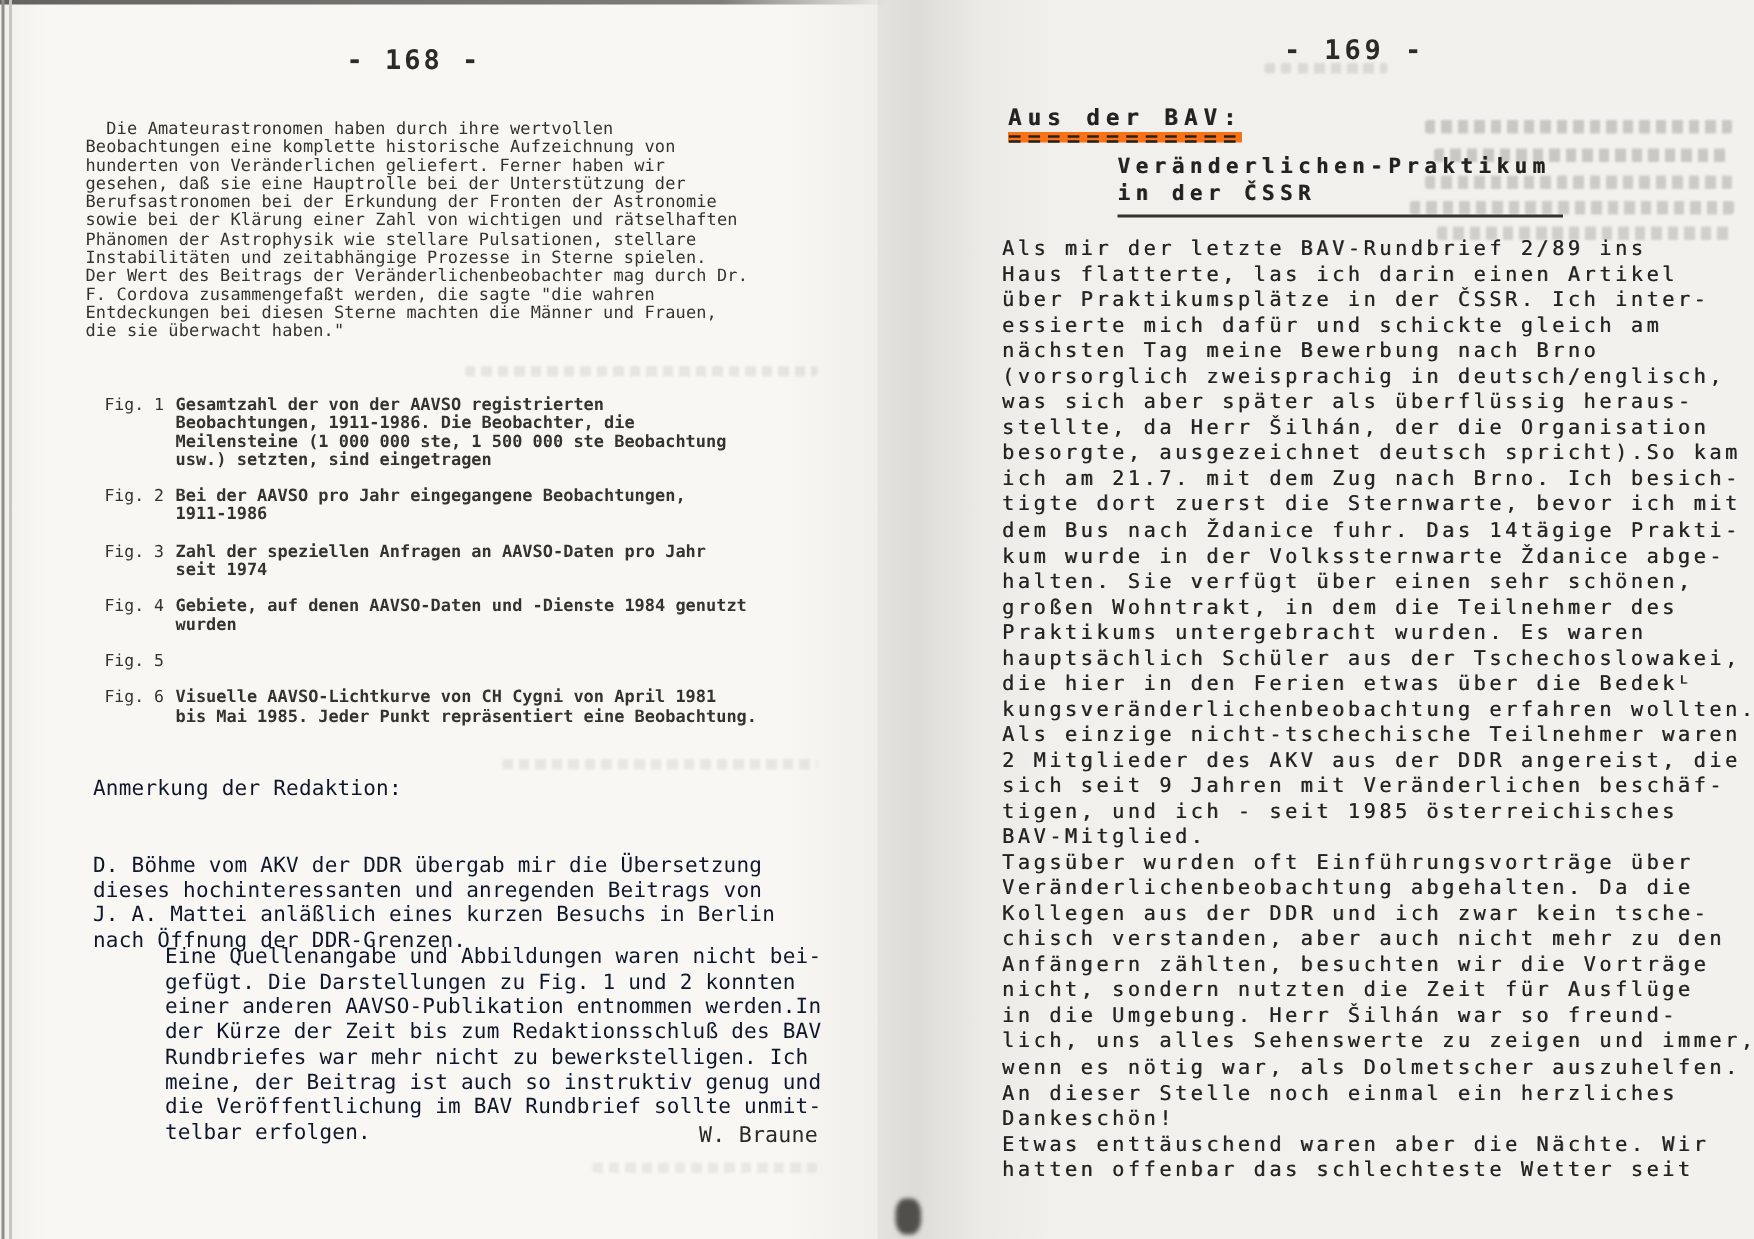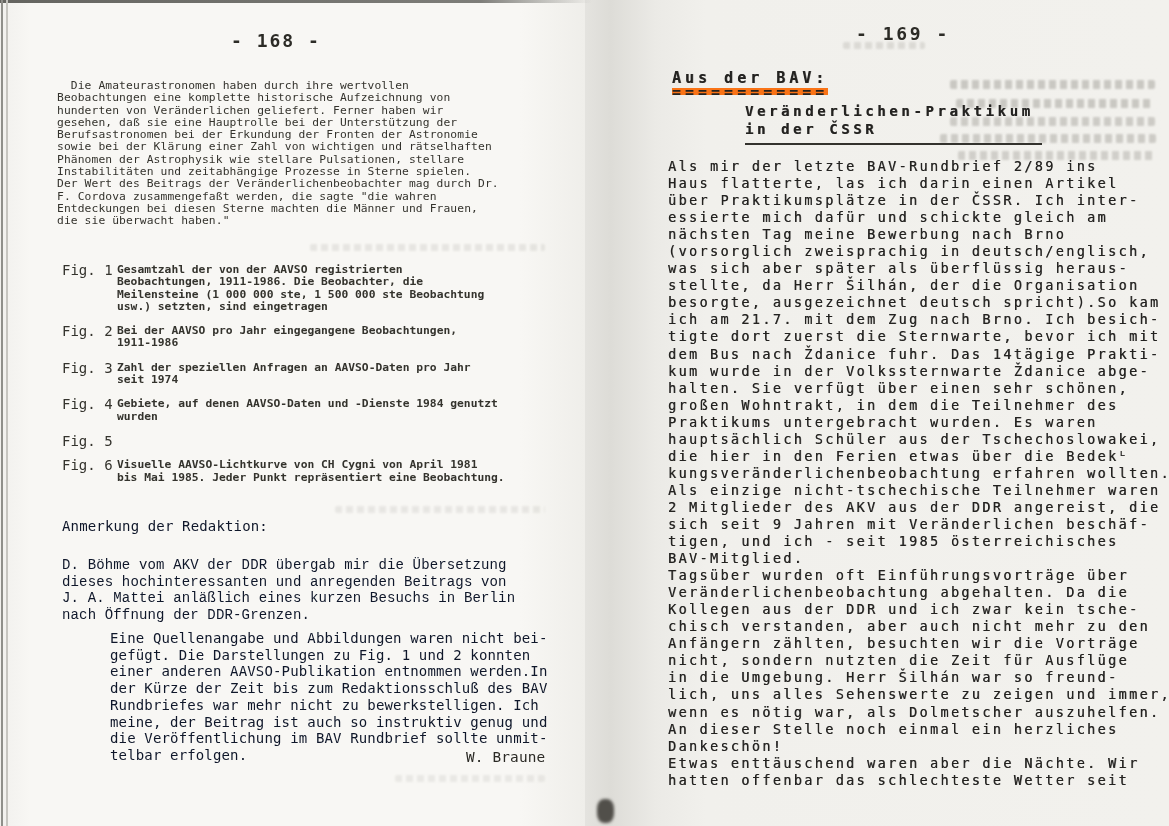--- a/index.html
+++ b/index.html
@@ -22,21 +22,21 @@
   .ghost{position:absolute;height:9px;border-radius:2px;filter:blur(.8px);
          background:repeating-linear-gradient(90deg,#a9a7a0 0 7px,rgba(0,0,0,0) 7px 11px);}
   
   .pagenum{position:absolute;font-size:18px;letter-spacing:2px;color:#2c2b26;font-weight:bold;}
   .t-sm{position:absolute;font-size:11.3px;line-height:12.3px;letter-spacing:.1px;
         white-space:pre-wrap;color:#34332d;}
   .t-md{position:absolute;font-size:14px;line-height:16.7px;letter-spacing:.15px;
         white-space:pre-wrap;color:#0f172a;}
   .figlist{position:absolute;left:62px;top:264px;width:470px;}
   .figrow{display:flex;margin-bottom:12px;}
-  .figlabel{width:55px;flex:0 0 55px;font-size:14px;line-height:12.3px;color:#34332d;}
+  .figlabel{width:55px;flex:0 0 55px;font-size:11px;line-height:12.3px;color:#34332d;text-align:center;}
   .figtext{font-size:11.3px;line-height:12.3px;white-space:pre-wrap;color:#34332d;font-weight:bold;}
   
   .t-rt{position:absolute;font-size:13.5px;line-height:17.05px;letter-spacing:2.35px;
         white-space:pre-wrap;color:#232220;text-shadow:.4px 0 0 rgba(35,34,32,.65);}
   .sec-head{position:absolute;left:672px;top:69px;font-size:15px;font-weight:bold;letter-spacing:4px;
             color:#232220;border-bottom:7px solid #f97316;padding-bottom:1px;text-shadow:.4px 0 0 rgba(35,34,32,.6);}
   .sec-equals{position:absolute;left:672px;top:83px;font-size:15px;font-weight:bold;letter-spacing:4px;
               color:#232220;}
   .title-block{position:absolute;left:725px;top:102px;width:297px;font-size:14px;font-weight:bold;
                letter-spacing:3.6px;line-height:18px;white-space:pre-wrap;color:#232220;
@@ -109,21 +109,21 @@
     </div>
     <div class="figrow">
       <span class="figlabel">Fig. 6</span>
       <span class="figtext">Visuelle AAVSO-Lichtkurve von CH Cygni von April 1981
 bis Mai 1985. Jeder Punkt repräsentiert eine Beobachtung.</span>
     </div>
   </div>
 
   <div class="t-md" style="left:62px;top:518px;">Anmerkung der Redaktion:</div>
 
-  <div class="t-md" style="left:62px;top:557px;width:475px;font-family:Liberation Mono, monospace;">D. Böhme vom AKV der DDR übergab mir die Übersetzung
+  <div class="t-md" style="left:62px;top:569px;width:475px;">D. Böhme vom AKV der DDR übergab mir die Übersetzung
 dieses hochinteressanten und anregenden Beitrags von
 J. A. Mattei anläßlich eines kurzen Besuchs in Berlin
 nach Öffnung der DDR-Grenzen.</div>
 
   <div class="t-md" style="left:62px;top:630px;width:475px;margin-left:48px;">Eine Quellenangabe und Abbildungen waren nicht bei-
 gefügt. Die Darstellungen zu Fig. 1 und 2 konnten
 einer anderen AAVSO-Publikation entnommen werden.In
 der Kürze der Zeit bis zum Redaktionsschluß des BAV
 Rundbriefes war mehr nicht zu bewerkstelligen. Ich
 meine, der Beitrag ist auch so instruktiv genug und

